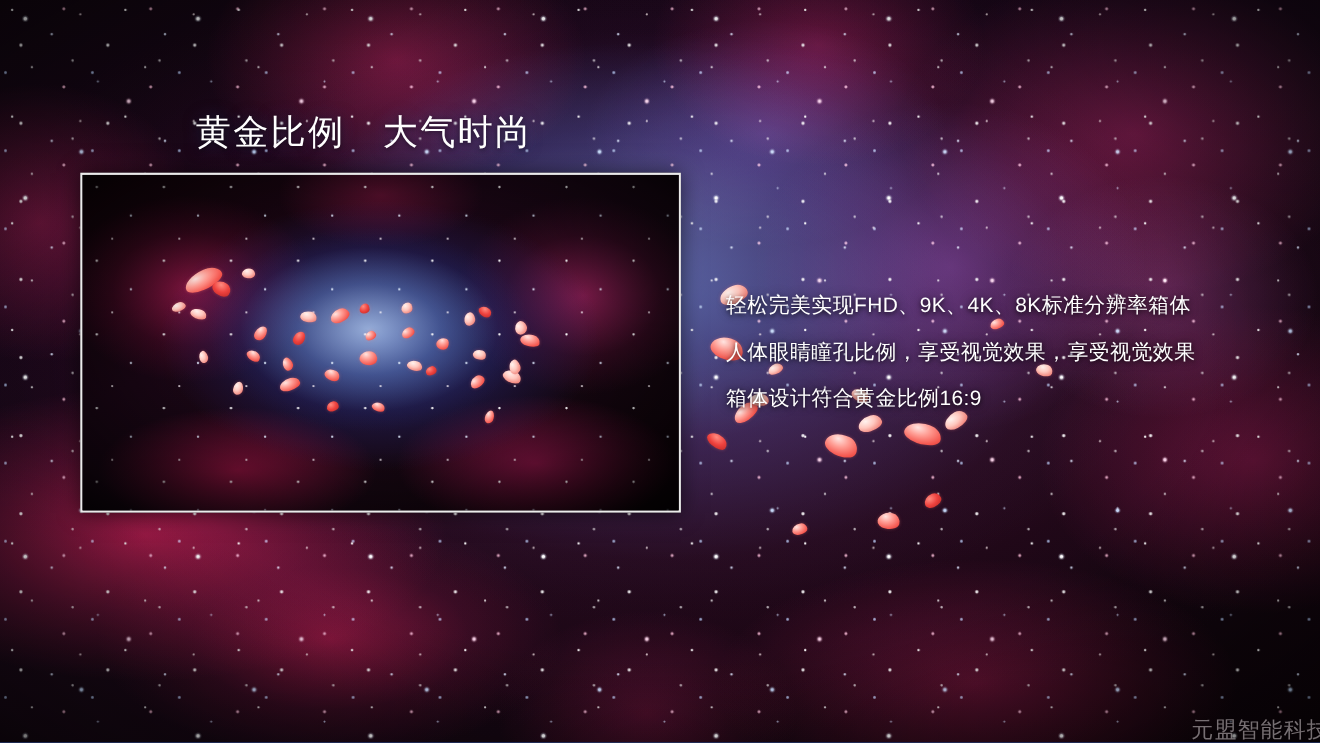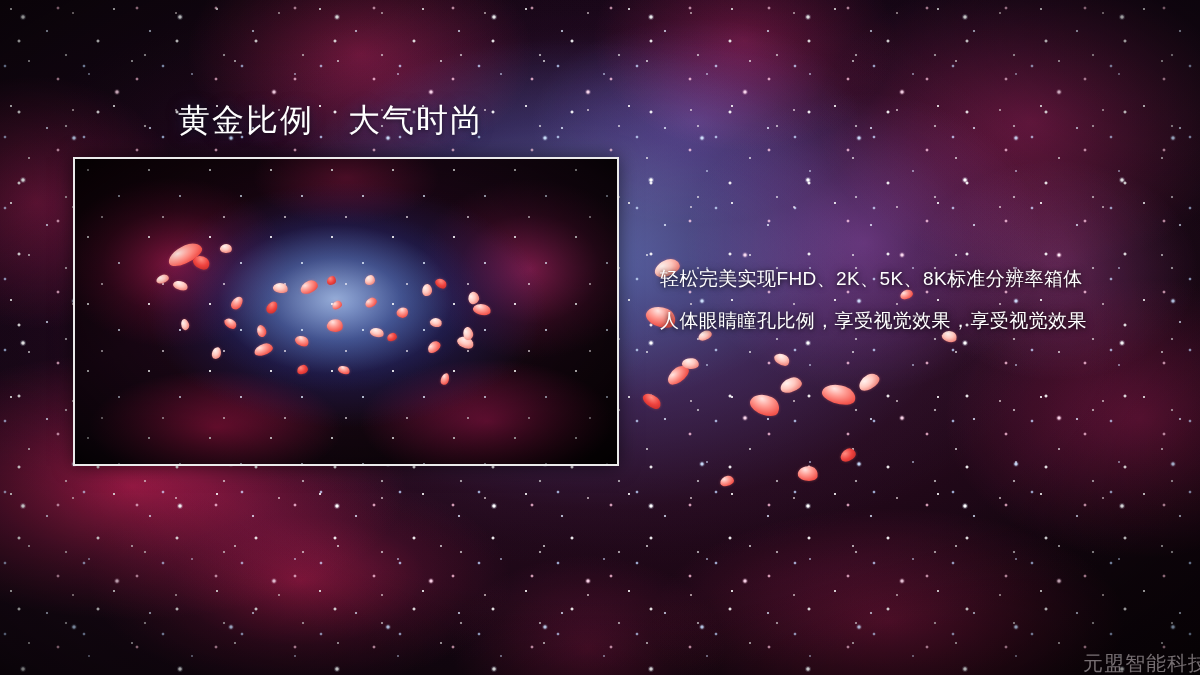--- a/index.html
+++ b/index.html
@@ -257,19 +257,20 @@
         <div class="petal" style="left: 73.5%; top: 47.5%; width: 18px; height: 11px; transform: rotate(16deg);"></div>
         <div class="petal" style="left: 65%; top: 60%; width: 14px; height: 10px; transform: rotate(-32deg);"></div>
         <div class="petal pale" style="left: 70.5%; top: 58.5%; width: 17px; height: 11px; transform: rotate(28deg);"></div>
         <div class="petal" style="left: 67.5%; top: 70%; width: 8px; height: 12px; transform: rotate(12deg);"></div>
         <div class="petal pale" style="left: 71.5%; top: 55%; width: 10px; height: 13px; transform: rotate(-18deg);"></div>
       </div>
     <div id="panel-vignette"></div>
   </div>
 
   <div id="body-text">
-    <div class="body-line">轻松完美实现FHD、2K、5K、8K标准分辨率箱体</div>
+    <div class="body-line">轻松完美实现FHD、9K、4K、8K标准分辨率箱体</div>
     <div class="body-line">人体眼睛瞳孔比例，享受视觉效果，享受视觉效果</div>
+    <div class="body-line">箱体设计符合黄金比例16:9</div>
   </div>
 
   <div id="watermark">元盟智能科技</div>
 
 </div>
 
 </body></html>

